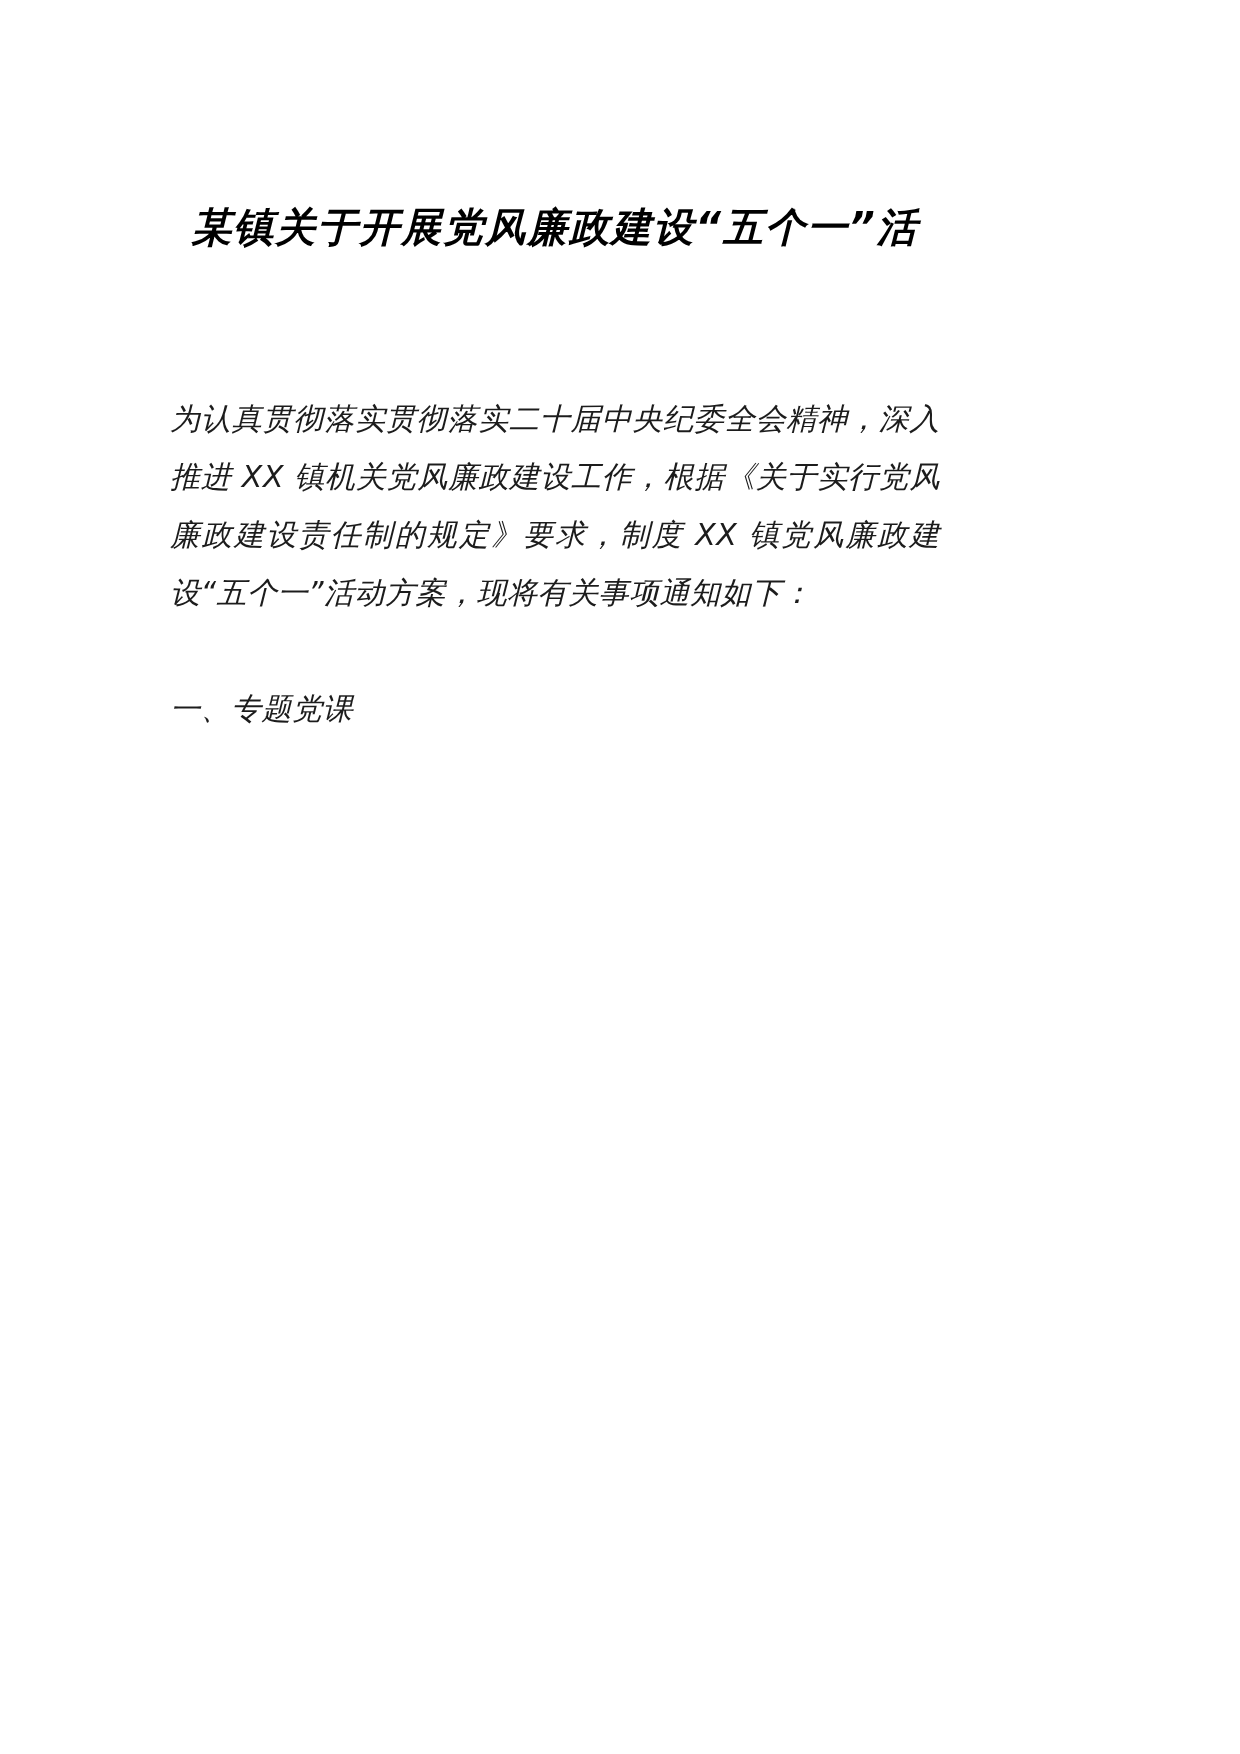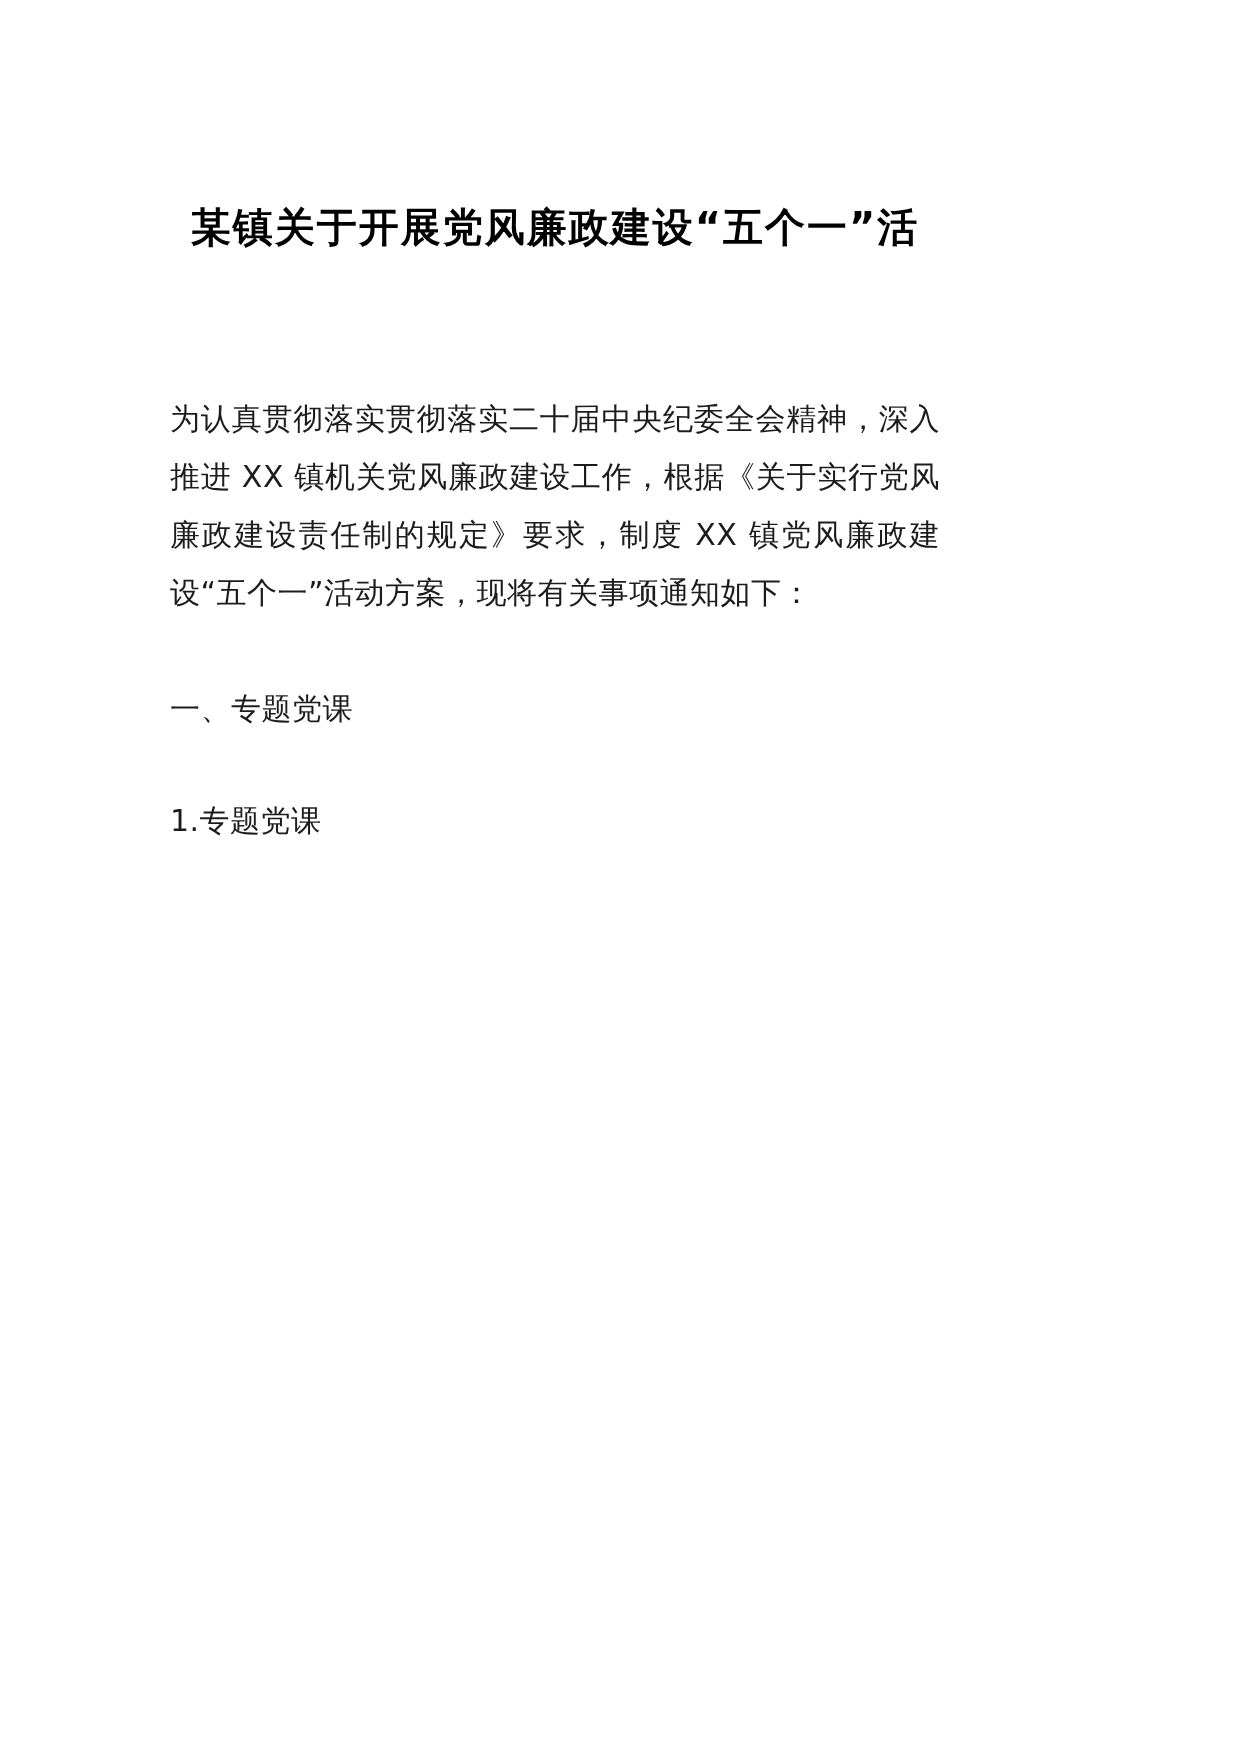--- a/index.html
+++ b/index.html
@@ -10,20 +10,21 @@
   .page {
     position: relative;
     width: 1240px;
     height: 1754px;
     background: #ffffff;
     box-sizing: border-box;
     padding: 150px 300px 0 170px;
     overflow: hidden;
     font-family: "DejaVu Sans", "Liberation Sans", sans-serif;
     color: #1c1c1c;
+    font-style: italic;
   }
   .doc-title {
     font-size: 40px;
     font-weight: 700;
     color: #000000;
     text-align: center;
     line-height: 155px;
     letter-spacing: 2px;
     white-space: nowrap;
   }
@@ -51,15 +52,14 @@
 </head>
 <body>
 
 <div class="page">
   <div class="doc-title">某镇关于开展党风廉政建设“五个一”活</div>
 
   <div class="para intro-para">为认真贯彻落实贯彻落实二十届中央纪委全会精神，深入推进 XX 镇机关党风廉政建设工作，根据《关于实行党风廉政建设责任制的规定》要求，制度 XX 镇党风廉政建设“五个一”活动方案，现将有关事项通知如下：</div>
 
   <div class="para section-heading">一、专题党课</div>
 
-  <div class="para item-heading">1.专题党课</div>
 
 </div>
 
 </body></html>

